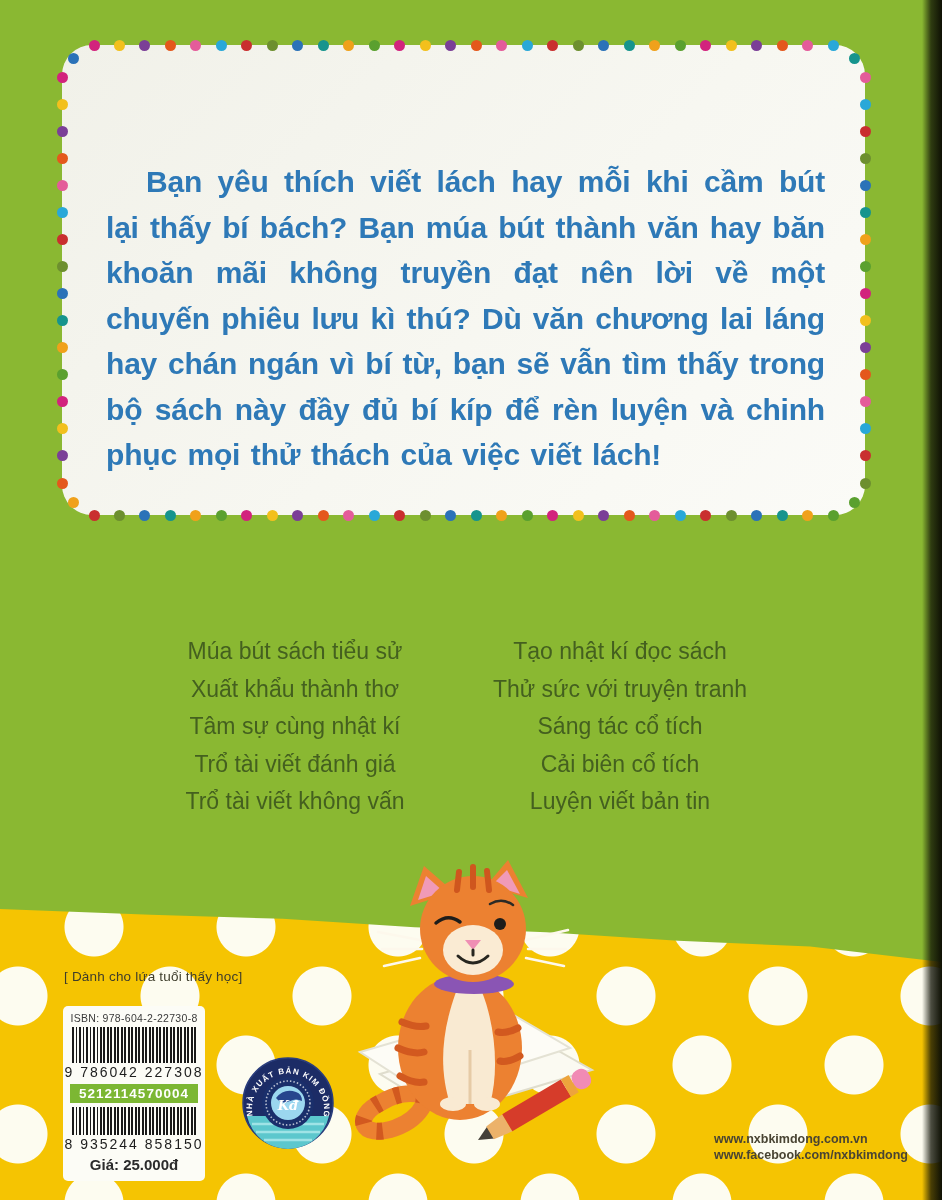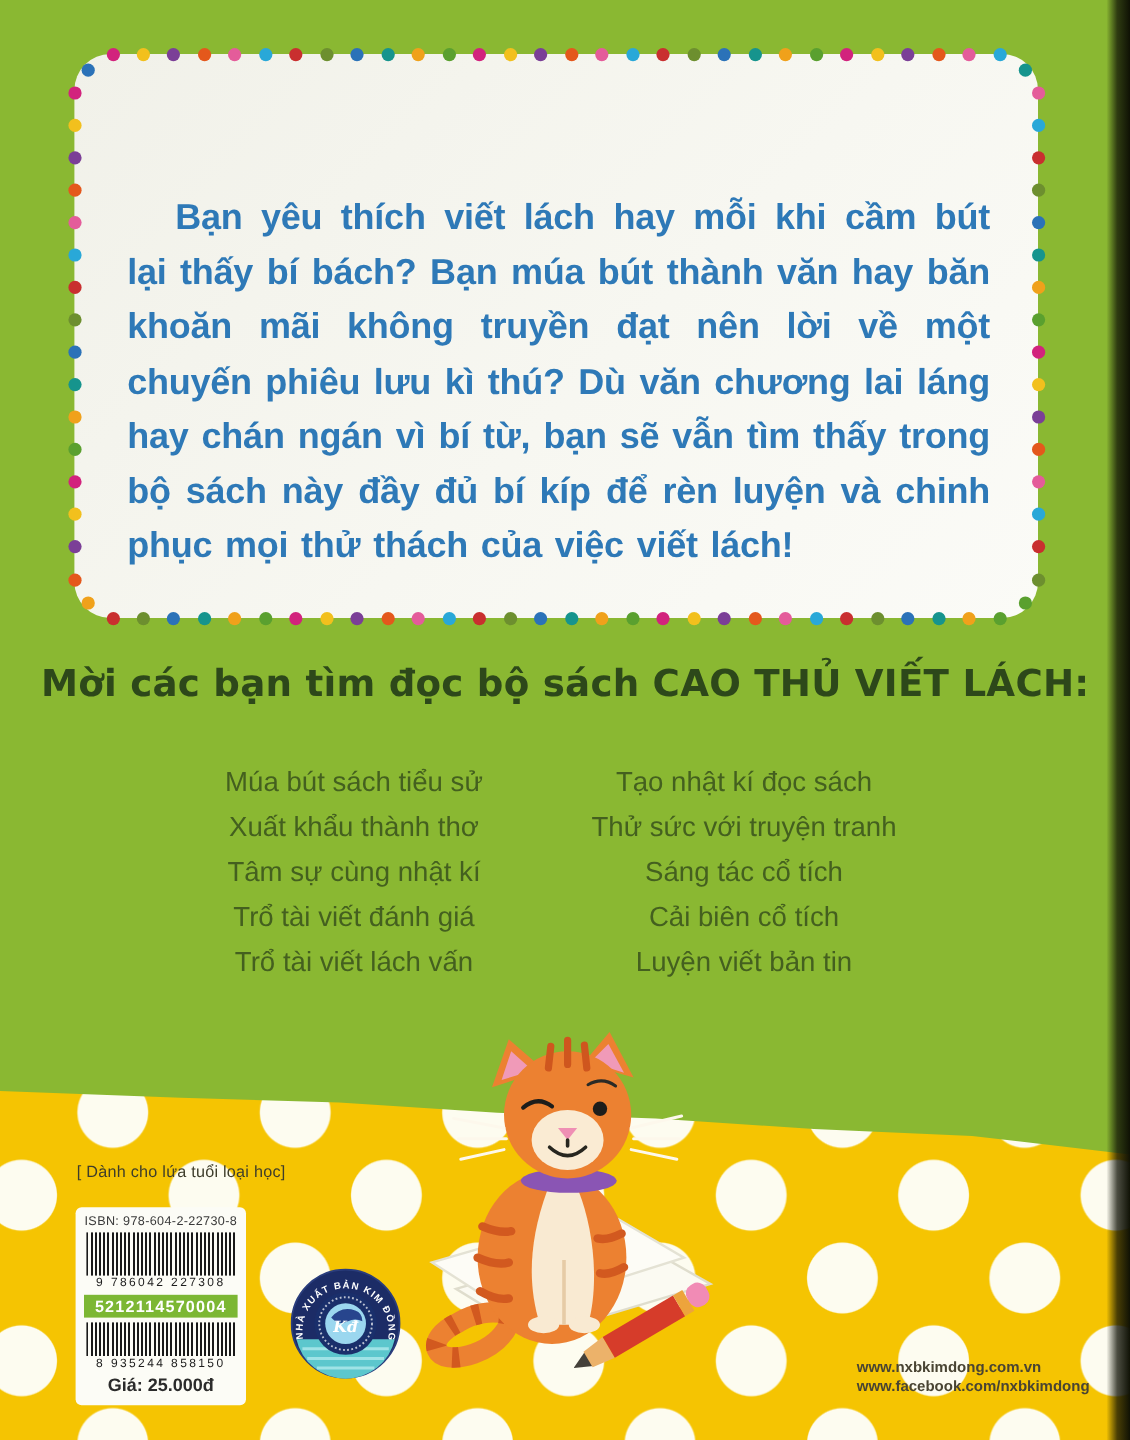--- a/index.html
+++ b/index.html
@@ -41,21 +41,21 @@
     position:absolute;left:64px;top:969px;font-size:13.5px;color:#3e3d2b;letter-spacing:0.2px;
   }
   .barcode-card{
     position:absolute;left:63px;top:1006px;width:142px;background:#fcfcf6;border-radius:5px;
     text-align:center;padding:6px 0 8px 0;
   }
   .isbn-label{font-size:10.5px;color:#3a3a3a;letter-spacing:0.3px;}
   .bars{margin:3px auto 0 auto;width:124px;background:repeating-linear-gradient(90deg,#191919 0 1.6px,rgba(0,0,0,0) 1.6px 3.5px);}
   .bars-1{height:36px;}
   .bars-2{height:28px;}
-  .barcode-digits{font-size:10px;letter-spacing:2px;color:#1d1d1d;margin-top:1px;white-space:nowrap;}
+  .barcode-digits{font-size:14px;letter-spacing:2px;color:#1d1d1d;margin-top:1px;white-space:nowrap;}
   .code-band{
     margin:4px auto;width:128px;background:#7cb733;color:#ffffff;
     font-size:13.5px;font-weight:bold;letter-spacing:1px;padding:2px 0;
   }
   .price-label{font-size:15px;color:#2b2b2b;margin-top:4px;font-weight:bold;}
   .stamp{position:absolute;left:242px;top:1056px;}
   .cat{position:absolute;left:340px;top:852px;}
   .sites{
     position:absolute;right:34px;top:1131px;text-align:left;
     font-size:12.5px;font-weight:bold;color:#494433;line-height:16px;
@@ -167,28 +167,27 @@
       <div class="border-dot" style="left: 859.5px; top: 396.3px; background: rgb(228, 92, 154);"></div>
       <div class="border-dot" style="left: 859.5px; top: 423.367px; background: rgb(41, 168, 216);"></div>
       <div class="border-dot" style="left: 859.5px; top: 450.433px; background: rgb(201, 47, 47);"></div>
       <div class="border-dot" style="left: 859.5px; top: 477.5px; background: rgb(109, 143, 47);"></div>
       <div class="border-dot" style="left: 67.5px; top: 52.5px; background: rgb(43, 114, 184);"></div>
       <div class="border-dot" style="left: 848.5px; top: 52.5px; background: rgb(22, 148, 141);"></div>
       <div class="border-dot" style="left: 67.5px; top: 496.5px; background: rgb(240, 161, 27);"></div>
       <div class="border-dot" style="left: 848.5px; top: 496.5px; background: rgb(90, 160, 47);"></div>
     </div>
 
-  <div class="series-heading">Mời các bạn tìm đọc bộ sách CAO THỦ VIẾT LÁCH:</div>
 
   <div class="col col-left">
     <div>Múa bút sách tiểu sử</div>
     <div>Xuất khẩu thành thơ</div>
     <div>Tâm sự cùng nhật kí</div>
     <div>Trổ tài viết đánh giá</div>
-    <div>Trổ tài viết lách vấn</div>
+    <div>Trổ tài viết không vấn</div>
   </div>
   <div class="col col-right">
     <div>Tạo nhật kí đọc sách</div>
     <div>Thử sức với truyện tranh</div>
     <div>Sáng tác cổ tích</div>
     <div>Cải biên cổ tích</div>
     <div>Luyện viết bản tin</div>
   </div>
 
   <svg class="cat" width="300" height="312" viewBox="0 0 300 312">
@@ -227,21 +226,21 @@
 
     <g transform="translate(138,288) rotate(-30.5)">
       <polygon points="0,0 15,-7 15,7" fill="#44403a"></polygon>
       <polygon points="14,-7.5 34,-10 34,10 14,7.5" fill="#ecb26a"></polygon>
       <rect x="34" y="-10" width="68" height="20" fill="#d63c2a"></rect>
       <rect x="102" y="-10" width="9" height="20" fill="#eda43c"></rect>
       <rect x="111" y="-10" width="18" height="20" rx="8" fill="#f18bb5"></rect>
     </g>
   </svg>
 
-  <div class="audience-label">[ Dành cho lứa tuổi loại học]</div>
+  <div class="audience-label">[ Dành cho lứa tuổi thấy học]</div>
 
   <div class="barcode-card">
     <div class="isbn-label">ISBN: 978-604-2-22730-8</div>
     <div class="bars bars-1"></div>
     <div class="barcode-digits">9 786042 227308</div>
     <div class="code-band">5212114570004</div>
     <div class="bars bars-2"></div>
     <div class="barcode-digits">8 935244 858150</div>
     <div class="price-label">Giá: 25.000đ</div>
   </div>

